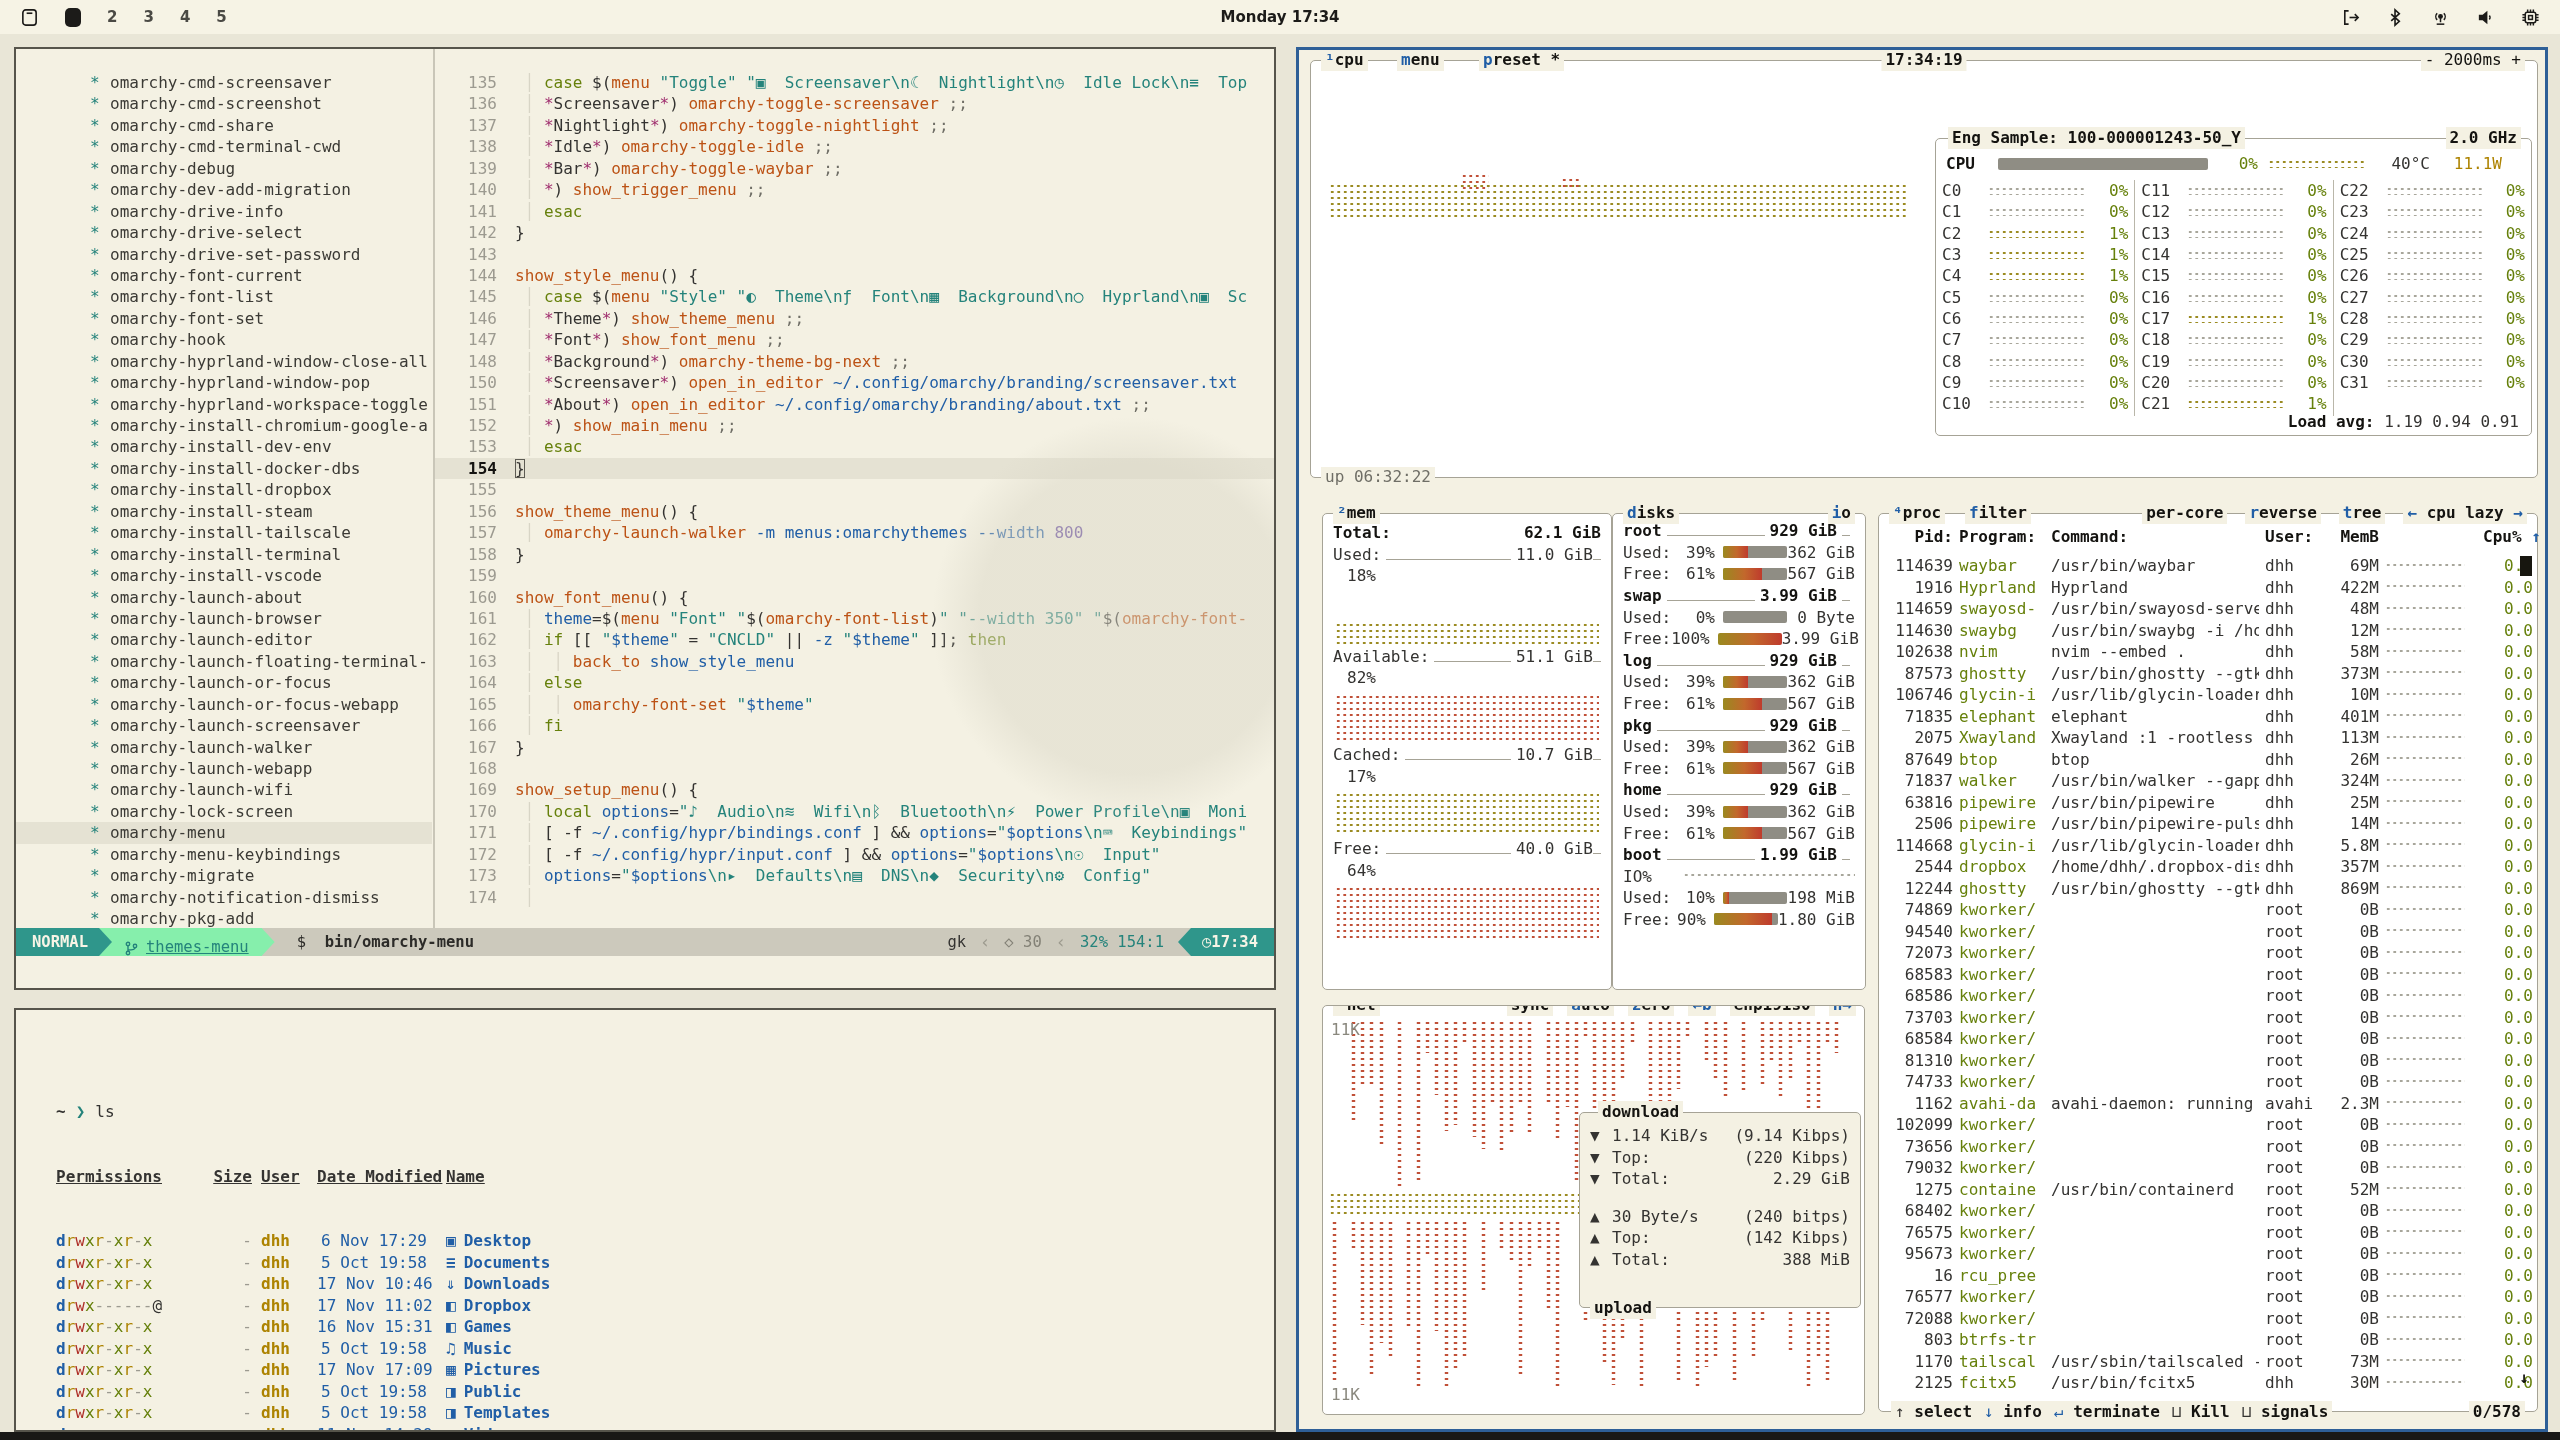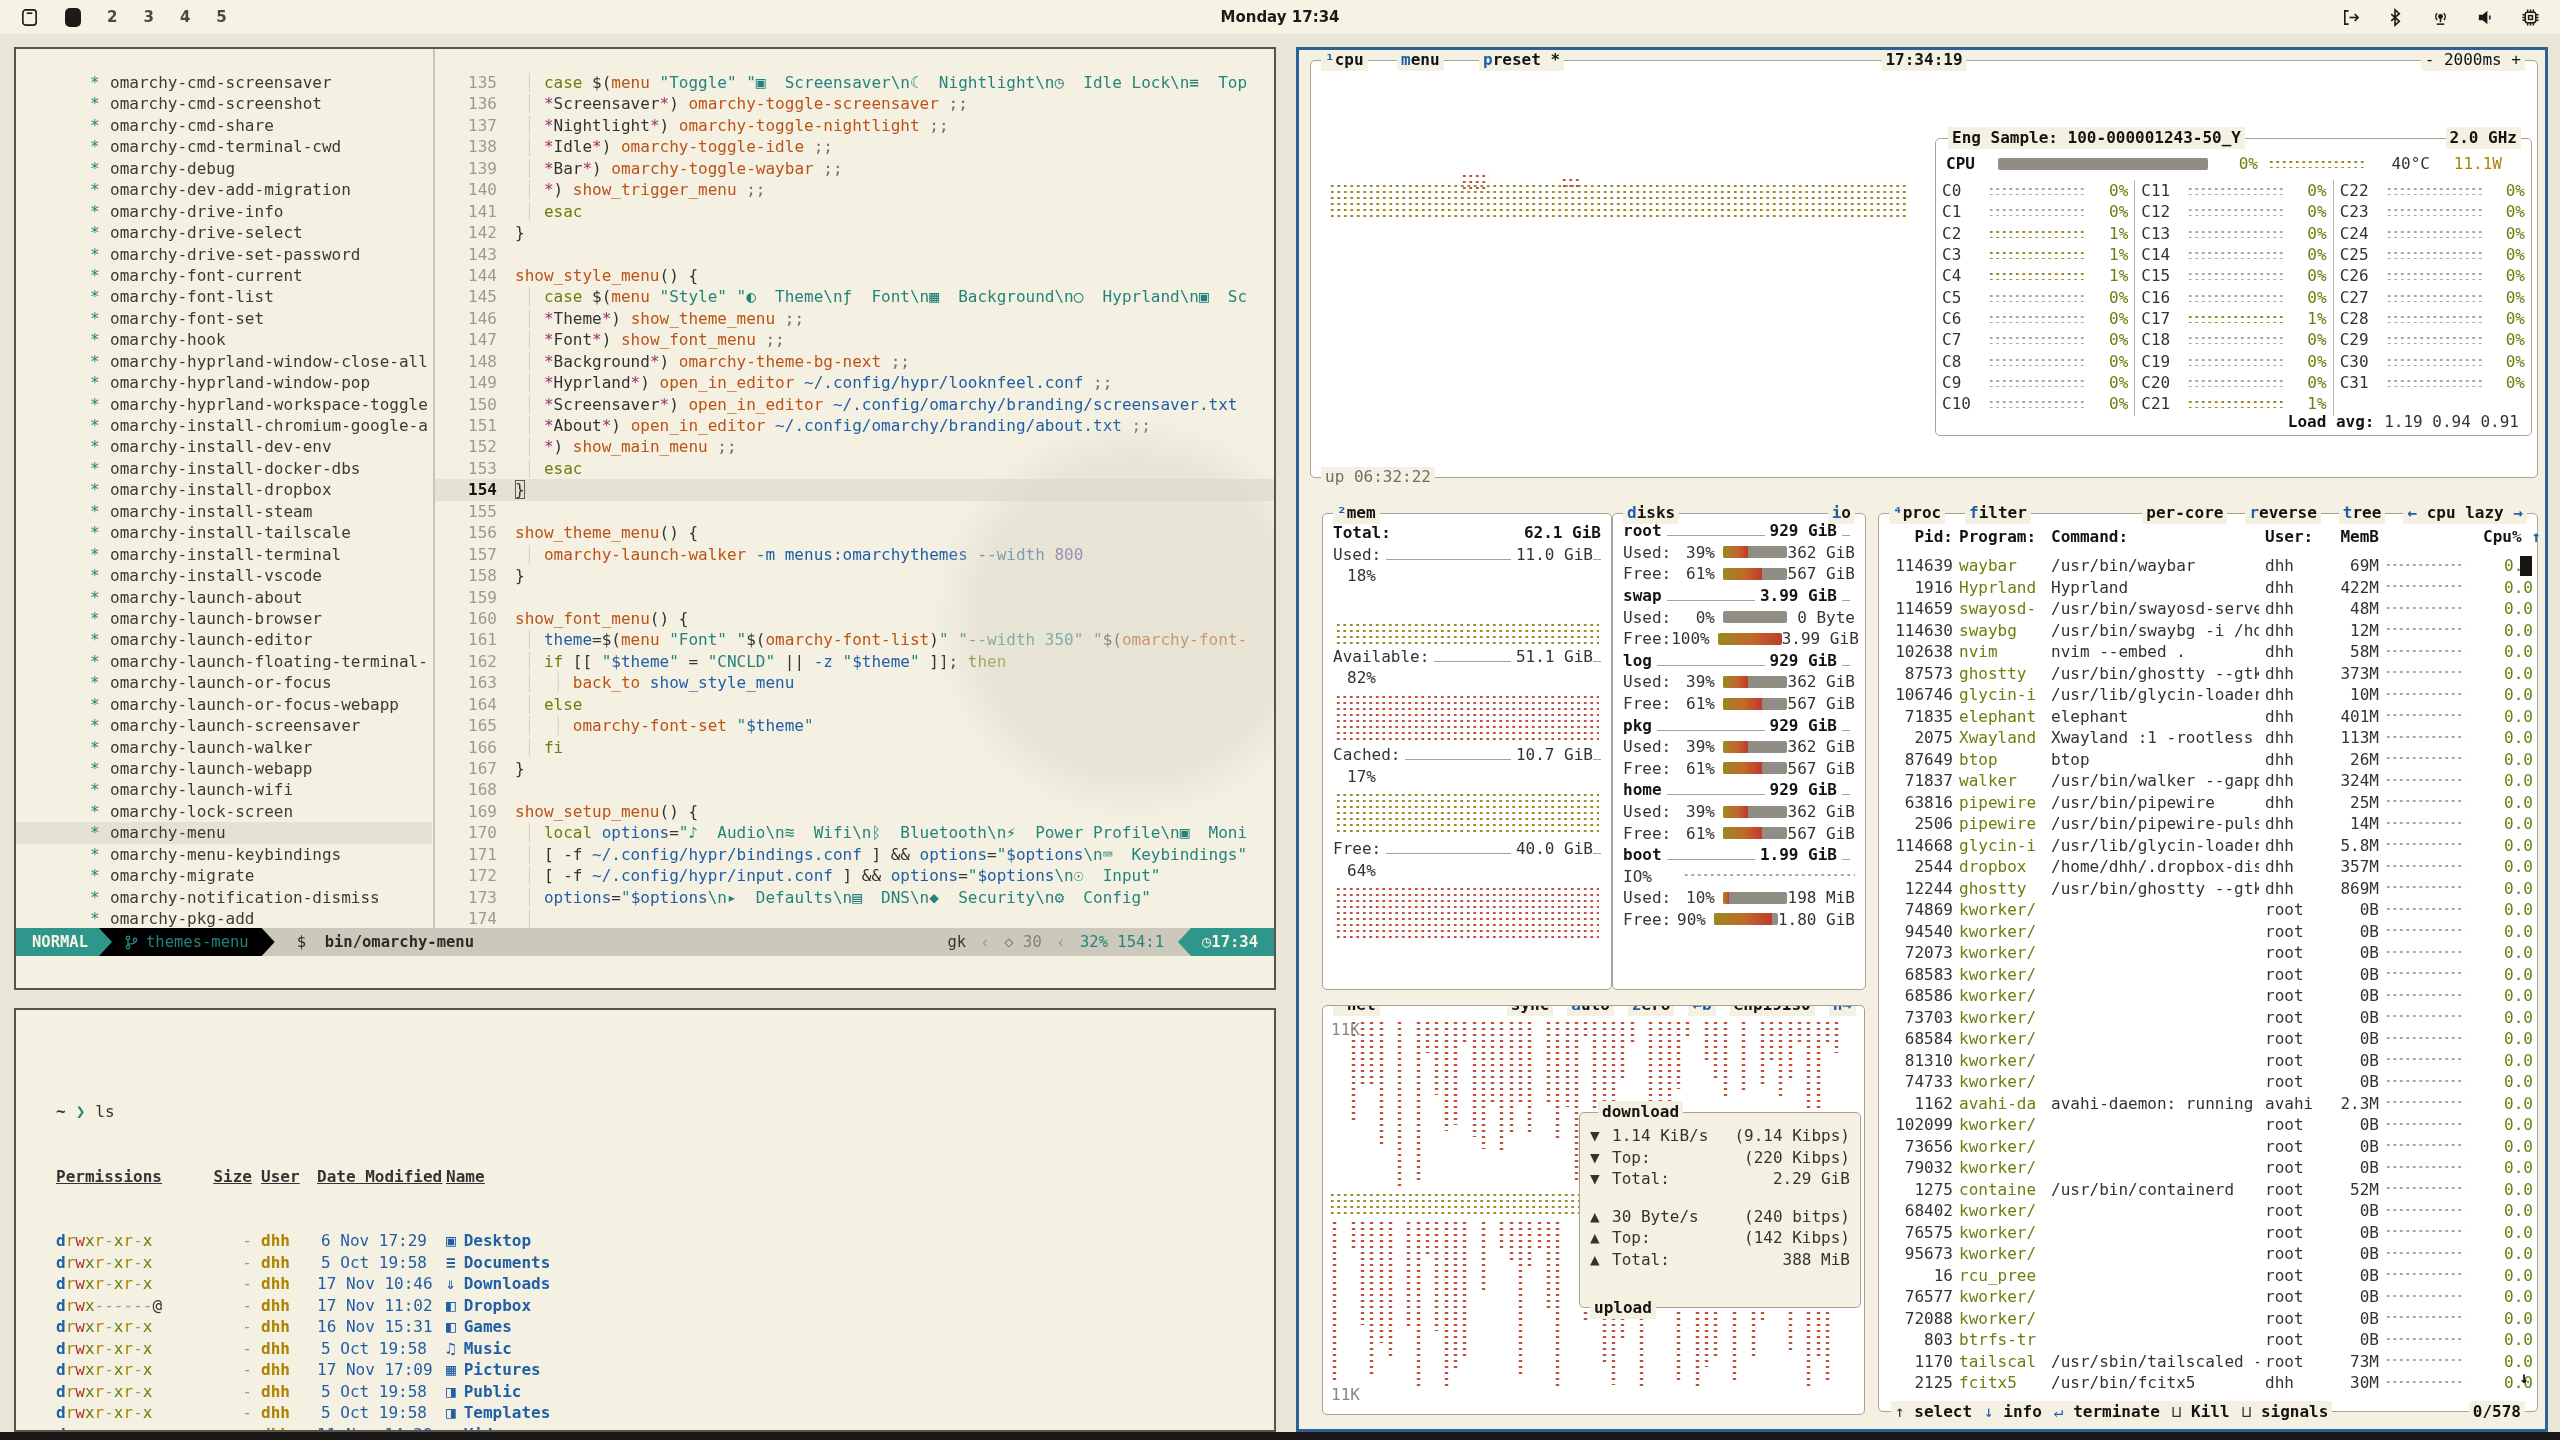--- a/index.html
+++ b/index.html
@@ -36,22 +36,22 @@
   .gut{width:62px;padding-right:18px;text-align:right;color:#9c9a90;flex:none;}
   .cl.cur .gut{color:#141310;font-weight:bold;}
   .c-k{color:#66800b;}.c-f{color:#bc5215;}.c-s{color:#24837b;}.c-p{color:#343331;}
   .c-a{color:#a02f6f;}.c-d{color:#6f6e66;}.c-b{color:#205ea6;}.c-n{color:#5e409d;}.c-g{color:#d8d5c6;}
   .cbox{outline:1.5px solid #5c5a52;outline-offset:-1px;}
   
   #statusline{position:absolute;left:0;right:0;top:879px;height:28px;background:#ccc9bc;
     display:flex;align-items:center;font-size:15.5px;white-space:pre;}
   .sl-mode{background:#2f968b;color:#f7f4e6;font-weight:bold;padding:0 24px 0 16px;height:100%;
     display:flex;align-items:center;clip-path:polygon(0 0,calc(100% - 13px) 0,100% 50%,calc(100% - 13px) 100%,0 100%);position:relative;z-index:3;}
-  .sl-branch{background:#000000;color:#24837b;padding:0 26px 0 26px;height:100%;margin-left:-13px;
-    display:flex;align-items:center;gap:8px;clip-path:polygon(0 0,calc(100% - 13px) 0,100% 50%,calc(100% - 13px) 100%,0 100%);position:relative;z-index:2;}
+  .sl-branch{background:#86efac;color:#24837b;padding:0 26px 0 26px;height:100%;margin-left:-13px;
+    display:flex;align-items:flex-end;gap:8px;clip-path:polygon(0 0,calc(100% - 13px) 0,100% 50%,calc(100% - 13px) 100%,0 100%);position:relative;z-index:2;text-decoration:underline;}
   .sl-cmd{margin-left:22px;color:#2c2b28;}
   .sl-cmd b{font-weight:bold;}
   .sl-right{margin-left:auto;display:flex;align-items:center;gap:14px;height:100%;}
   .sl-dim{color:#838176;}
   .sl-sep{color:#9d9b8f;font-size:17px;}
   .sl-teal{color:#24837b;}
   .sl-clock{background:#2f968b;color:#f7f4e6;font-weight:bold;height:100%;display:flex;align-items:center;
     padding:0 16px 0 24px;clip-path:polygon(13px 0,100% 0,100% 100%,13px 100%,0 50%);}
   
   #term-content{position:absolute;left:40px;top:48px;right:20px;line-height:21.5px;white-space:pre;}
@@ -240,21 +240,20 @@
         <div class="cl"><span class="gut">139</span><span class="ct"><span class="c-g"> │ </span><span class="c-a">*</span><span class="c-p">Bar</span><span class="c-a">*</span><span class="c-p">) </span><span class="c-f">omarchy-toggle-waybar</span><span class="c-d"> ;;</span></span></div>
         <div class="cl"><span class="gut">140</span><span class="ct"><span class="c-g"> │ </span><span class="c-a">*</span><span class="c-p">) </span><span class="c-f">show_trigger_menu</span><span class="c-d"> ;;</span></span></div>
         <div class="cl"><span class="gut">141</span><span class="ct"><span class="c-g"> │ </span><span class="c-k">esac</span></span></div>
         <div class="cl"><span class="gut">142</span><span class="ct"><span class="c-p">}</span></span></div>
         <div class="cl"><span class="gut">143</span><span class="ct"></span></div>
         <div class="cl"><span class="gut">144</span><span class="ct"><span class="c-f">show_style_menu</span><span class="c-p">() {</span></span></div>
         <div class="cl"><span class="gut">145</span><span class="ct"><span class="c-g"> │ </span><span class="c-k">case</span><span class="c-p"> $(</span><span class="c-f">menu</span><span class="c-s"> "Style" "◐  Theme\nƒ  Font\n▦  Background\n◯  Hyprland\n▣  Sc</span></span></div>
         <div class="cl"><span class="gut">146</span><span class="ct"><span class="c-g"> │ </span><span class="c-a">*</span><span class="c-p">Theme</span><span class="c-a">*</span><span class="c-p">) </span><span class="c-f">show_theme_menu</span><span class="c-d"> ;;</span></span></div>
         <div class="cl"><span class="gut">147</span><span class="ct"><span class="c-g"> │ </span><span class="c-a">*</span><span class="c-p">Font</span><span class="c-a">*</span><span class="c-p">) </span><span class="c-f">show_font_menu</span><span class="c-d"> ;;</span></span></div>
         <div class="cl"><span class="gut">148</span><span class="ct"><span class="c-g"> │ </span><span class="c-a">*</span><span class="c-p">Background</span><span class="c-a">*</span><span class="c-p">) </span><span class="c-f">omarchy-theme-bg-next</span><span class="c-d"> ;;</span></span></div>
-        <div class="cl"><span class="gut">149</span><span class="ct"><span class="c-g"> │ </span><span class="c-a">*</span><span class="c-p">Hyprland</span><span class="c-a">*</span><span class="c-p">) </span><span class="c-f">open_in_editor</span><span class="c-b"> ~/.config/hypr/looknfeel.conf</span><span class="c-d"> ;;</span></span></div>
         <div class="cl"><span class="gut">150</span><span class="ct"><span class="c-g"> │ </span><span class="c-a">*</span><span class="c-p">Screensaver</span><span class="c-a">*</span><span class="c-p">) </span><span class="c-f">open_in_editor</span><span class="c-b"> ~/.config/omarchy/branding/screensaver.txt</span></span></div>
         <div class="cl"><span class="gut">151</span><span class="ct"><span class="c-g"> │ </span><span class="c-a">*</span><span class="c-p">About</span><span class="c-a">*</span><span class="c-p">) </span><span class="c-f">open_in_editor</span><span class="c-b"> ~/.config/omarchy/branding/about.txt</span><span class="c-d"> ;;</span></span></div>
         <div class="cl"><span class="gut">152</span><span class="ct"><span class="c-g"> │ </span><span class="c-a">*</span><span class="c-p">) </span><span class="c-f">show_main_menu</span><span class="c-d"> ;;</span></span></div>
         <div class="cl"><span class="gut">153</span><span class="ct"><span class="c-g"> │ </span><span class="c-k">esac</span></span></div>
         <div class="cl cur"><span class="gut">154</span><span class="ct"><span class="c-p cbox">}</span></span></div>
         <div class="cl"><span class="gut">155</span><span class="ct"></span></div>
         <div class="cl"><span class="gut">156</span><span class="ct"><span class="c-f">show_theme_menu</span><span class="c-p">() {</span></span></div>
         <div class="cl"><span class="gut">157</span><span class="ct"><span class="c-g"> │ </span><span class="c-f">omarchy-launch-walker</span><span class="c-b"> -m menus:omarchythemes --width</span><span class="c-n"> 800</span></span></div>
         <div class="cl"><span class="gut">158</span><span class="ct"><span class="c-p">}</span></span></div>
         <div class="cl"><span class="gut">159</span><span class="ct"></span></div>

